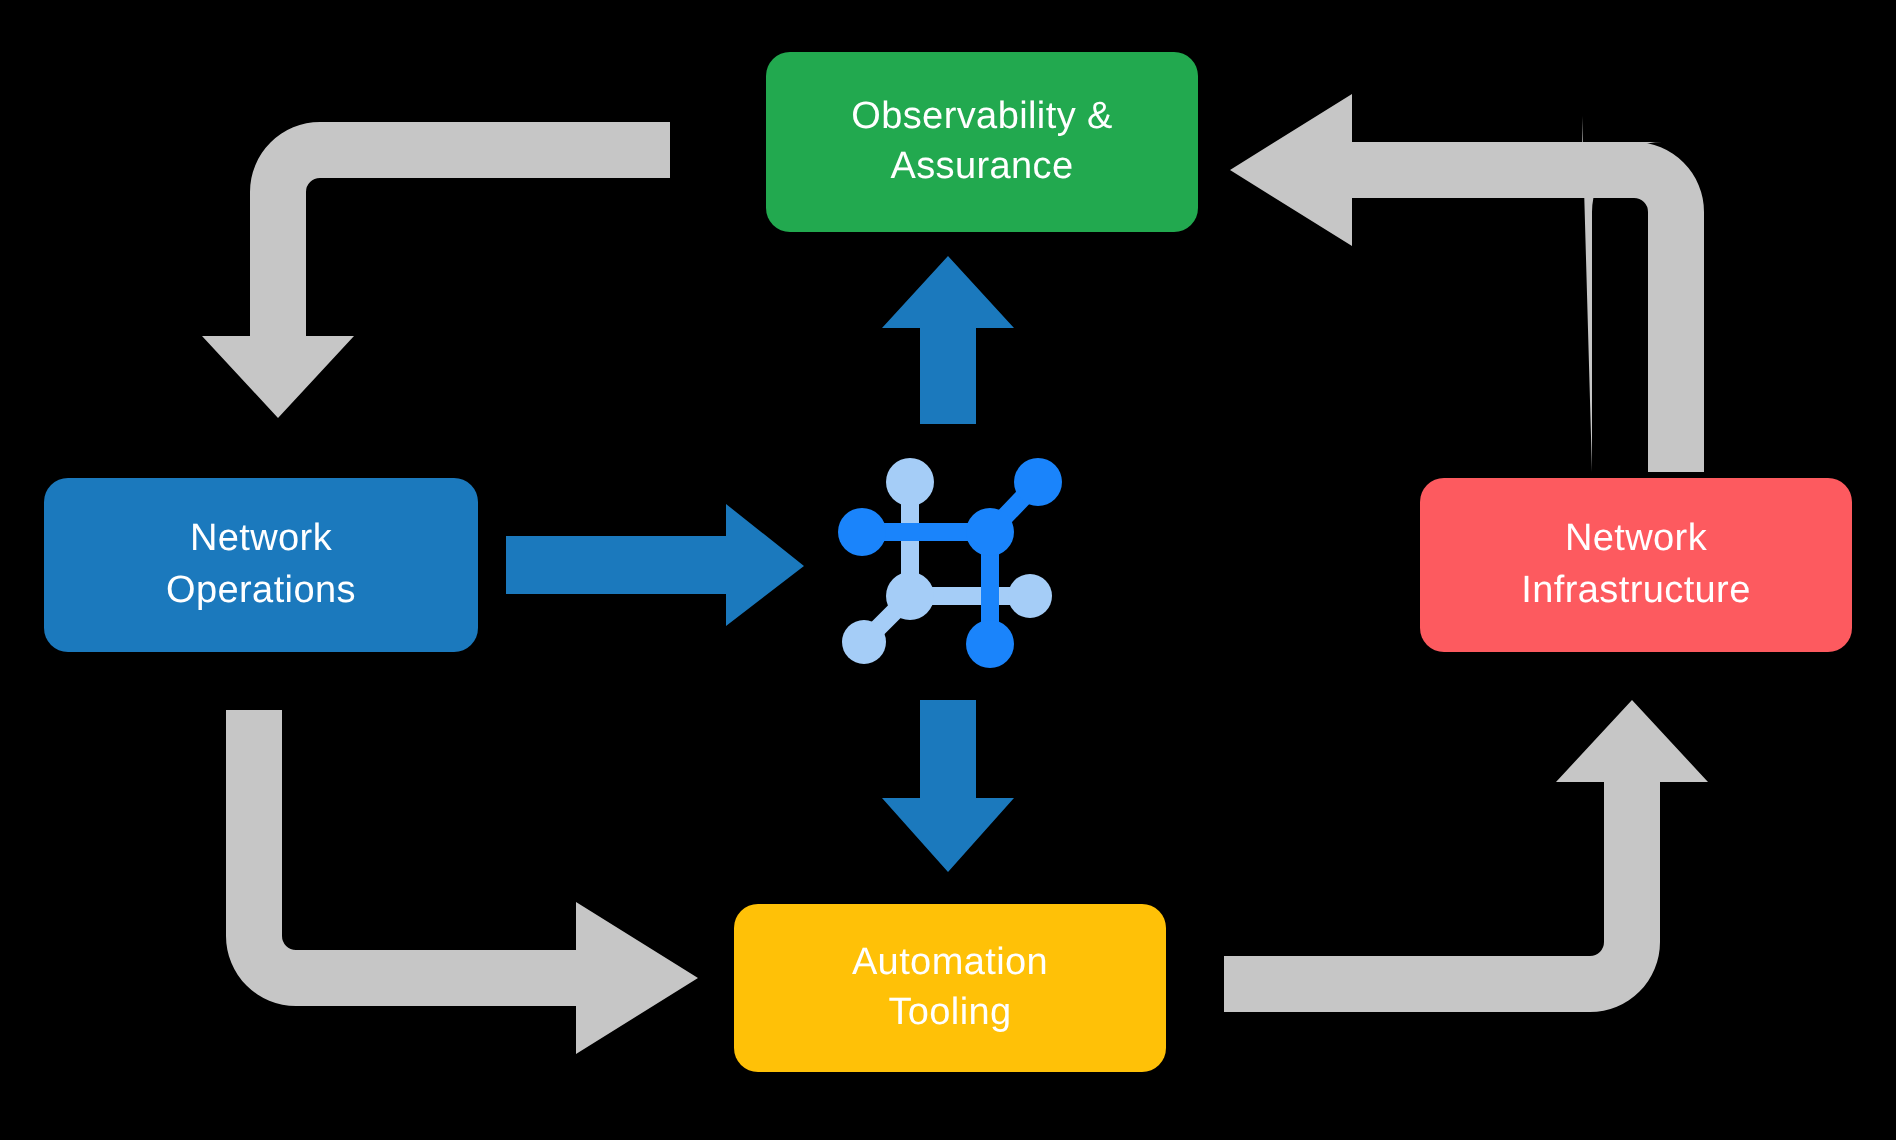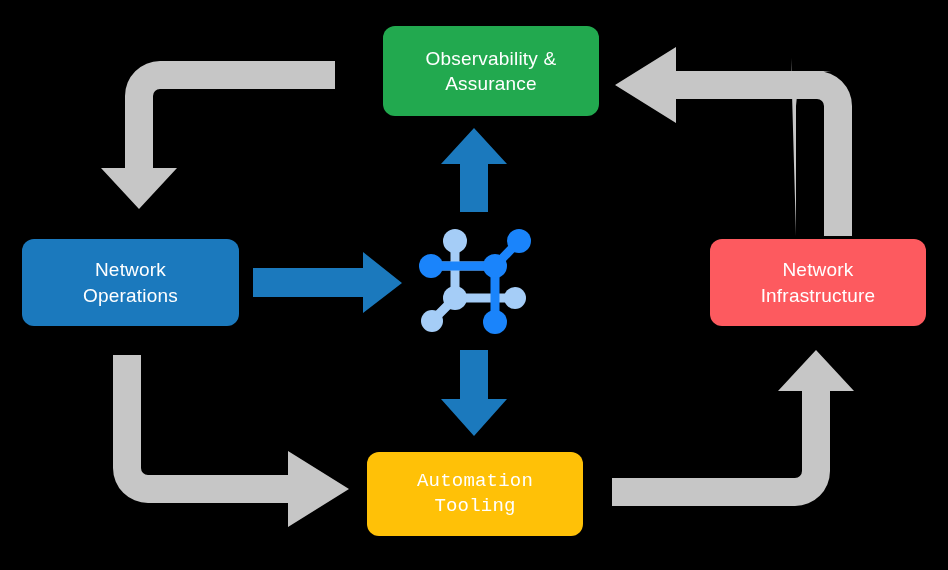--- a/index.html
+++ b/index.html
@@ -56,21 +56,20 @@
     width: 216px;
     height: 87px;
     background: #fd5a5f;
   }
   #box-automation-tooling {
     left: 367px;
     top: 452px;
     width: 216px;
     height: 84px;
     background: #ffc107;
-    font-family: Liberation Mono, monospace;
   }
   .svg-layer {
     position: absolute;
     left: 0;
     top: 0;
     width: 948px;
     height: 570px;
   }
   .center-icon {
     position: absolute;

